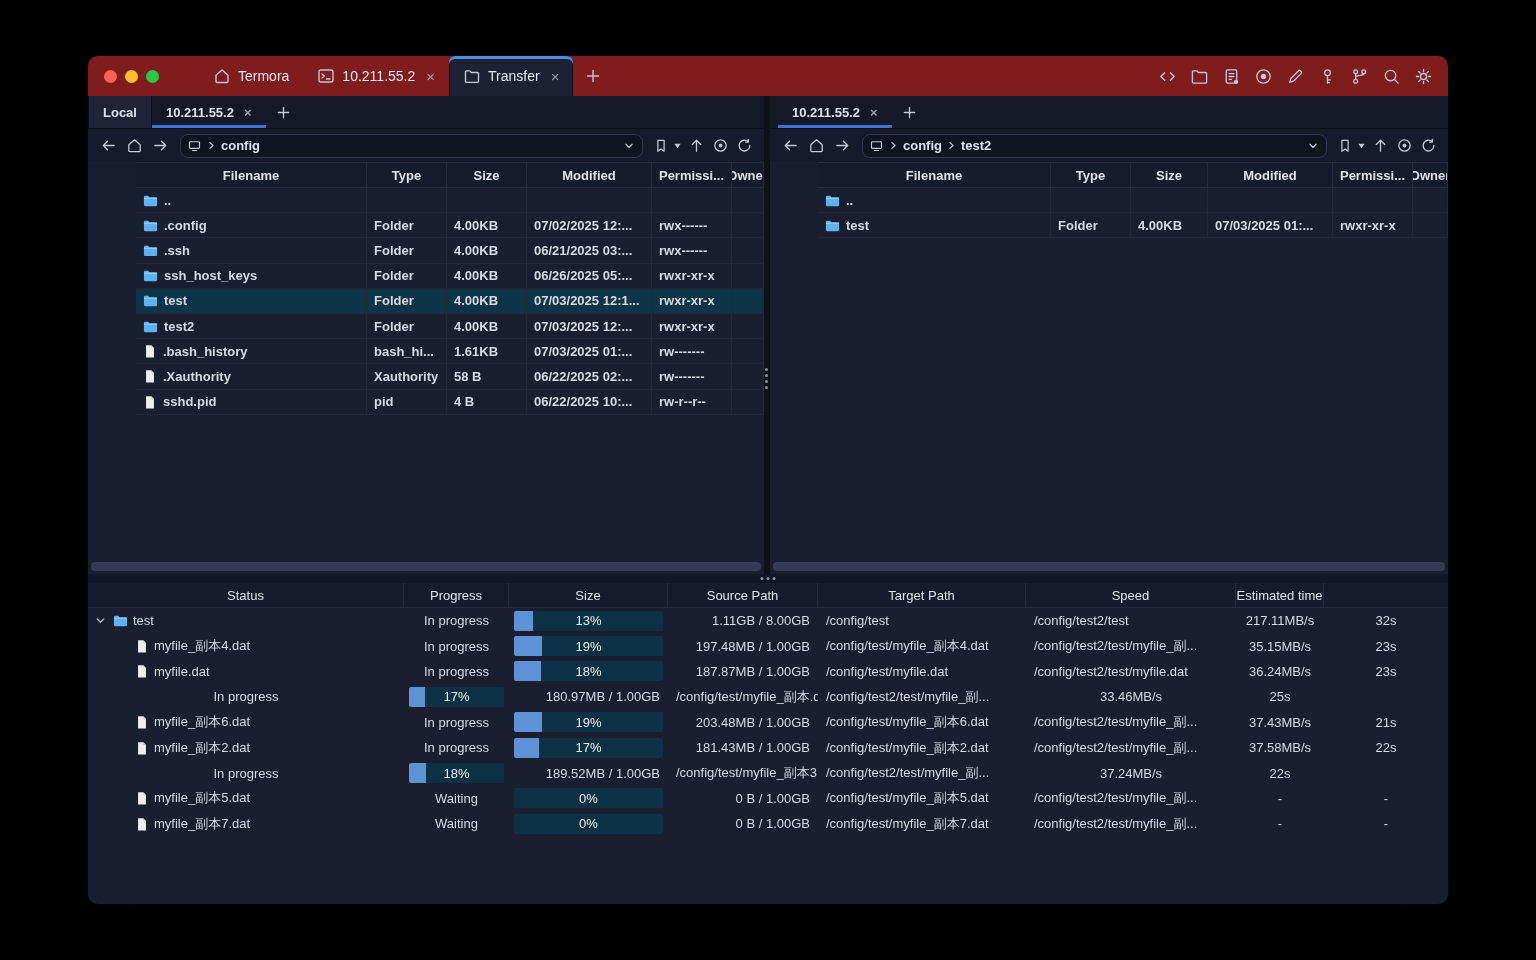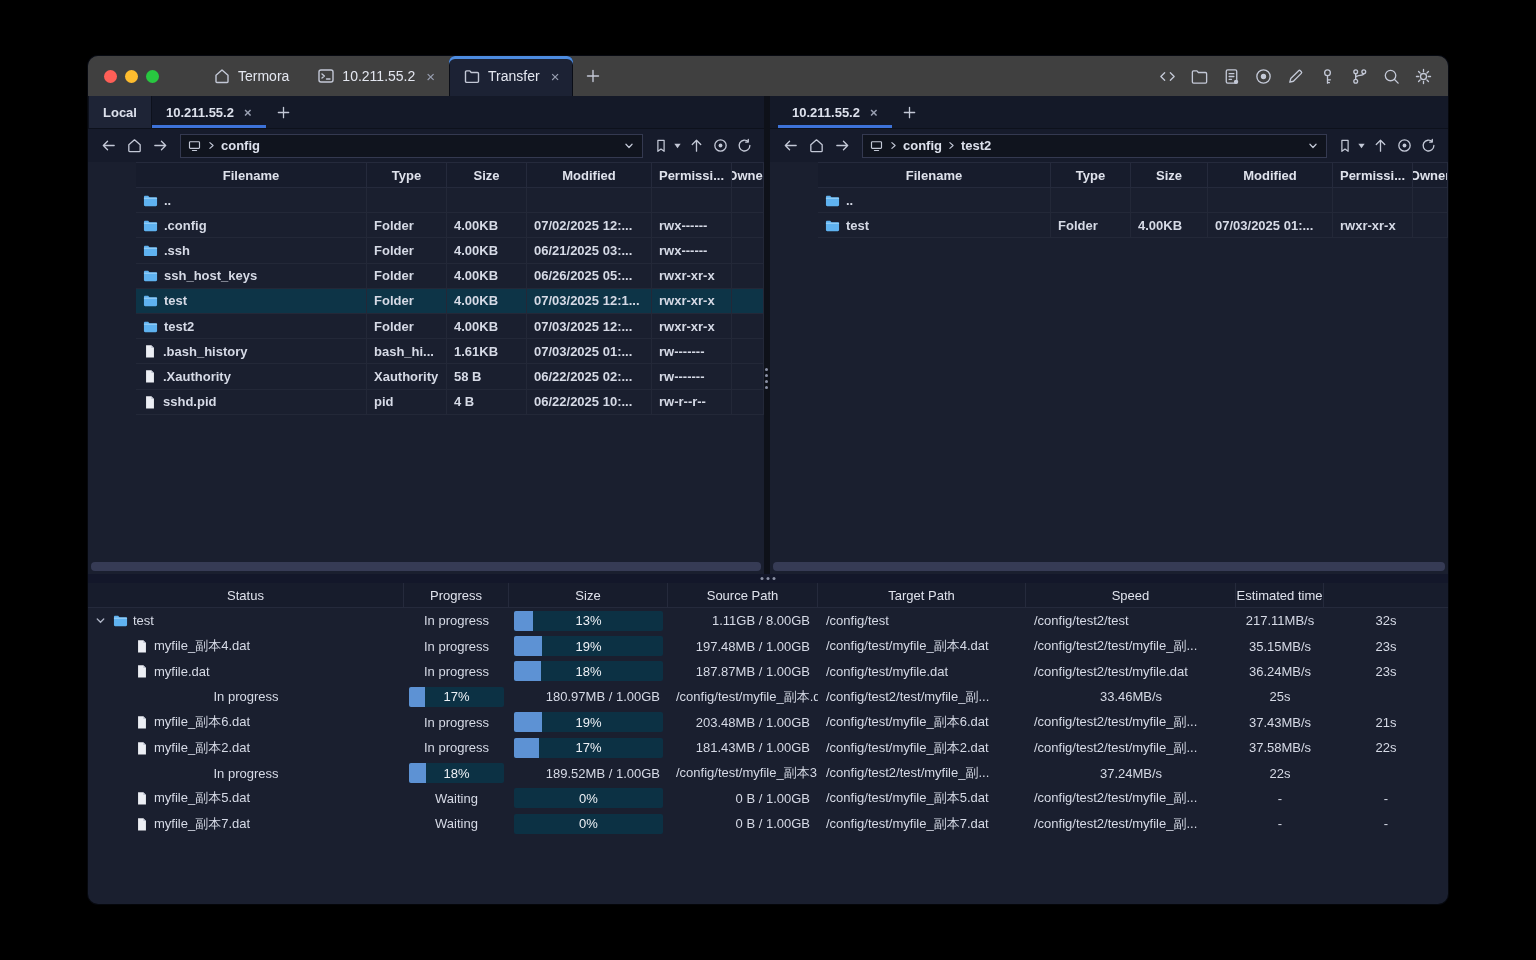--- a/index.html
+++ b/index.html
@@ -3,21 +3,21 @@
 <meta charset="utf-8">
 <style>
   * { margin:0; padding:0; box-sizing:border-box; }
   html,body { width:1536px; height:960px; background:#000; overflow:hidden;
     font-family:"Liberation Sans", sans-serif; }
   .window { position:absolute; left:88px; top:56px; width:1360px; height:848px;
     background:#1a1f2f; border-radius:10px; overflow:hidden;
     box-shadow:0 18px 60px rgba(0,0,0,.75), 0 0 0 1px #090c14; display:flex; flex-direction:column; }
 
   
-  .titlebar { height:40px; background:#404040; display:flex; align-items:stretch; flex:none; }
+  .titlebar { height:40px; background:#7f1d1d; display:flex; align-items:stretch; flex:none; }
   .lights { display:flex; align-items:center; gap:8px; padding:0 18px 0 16px; }
   .light { width:13px; height:13px; border-radius:50%; }
   .light.r { background:#ff5f57; } .light.y { background:#febc2e; } .light.g { background:#28c840; }
   .wtabs { display:flex; align-items:stretch; margin-left:22px; }
   .wtab { display:flex; align-items:center; gap:7px; padding:0 14px; color:#e4e7f0; font-size:14px; cursor:default; }
   .wtab.active { background:#1c2234; box-shadow:inset 0 3px 0 #4d8ce0, inset 1px 0 0 #0a0d16, inset -1px 0 0 #0a0d16; border-radius:6px 6px 0 0; }
   .xbtn { color:#9aa0b2; font-size:15px; margin-left:4px; line-height:1; }
   .plusbtn { display:flex; align-items:center; padding:0 12px; color:#c3c8d6; }
   .tb-actions { margin-left:auto; display:flex; align-items:center; gap:6px; padding-right:12px; }
   .abtn { width:26px; height:26px; display:flex; align-items:center; justify-content:center; border-radius:5px; }
@@ -34,21 +34,21 @@
 
   .ptabbar { height:33px; background:#141928; border-bottom:1px solid #0d111c; display:flex; align-items:stretch; flex:none; }
   .ptab { display:flex; align-items:center; gap:6px; padding:0 14px; color:#dde1ec; font-size:13px; position:relative; }
   .ptab.boxed { background:#1e2436; border-right:1px solid #0d111c; border-left:1px solid #0d111c; }
   .ptab.active::after { content:""; position:absolute; left:0; right:0; bottom:0; height:3px; background:#3d72d8; }
   .ptab .xbtn { font-size:13px; }
   .pplus { display:flex; align-items:center; padding:0 10px; color:#c3c8d6; }
 
   .navbar { height:33px; display:flex; align-items:center; padding:0 8px; gap:2px; background:#161b2b; flex:none; }
   .nbtn { width:24px; height:24px; display:flex; align-items:center; justify-content:center; border-radius:4px; flex:none; }
-  .pathbox { flex:1; height:24px; margin:0 6px; background:#10141e; border:1px solid #343950; border-radius:0;
+  .pathbox { flex:1; height:24px; margin:0 6px; background:#10141e; border:1px solid #343950; border-radius:8px;
     display:flex; align-items:center; padding:0 6px; gap:3px; min-width:0; color:#dde1ec; font-size:13px; }
   .pathbox .seg { white-space:nowrap; }
   .pathbox .tail { margin-left:auto; }
   .navgrp { display:flex; align-items:center; gap:0; flex:none; }
 
   .ftable { flex:1; overflow:hidden; display:flex; flex-direction:column; }
   .fhead, .frow { display:grid; align-items:center;margin-left:48px; }
   .lgrid { grid-template-columns:231px 80px 80px 125px 80px 1fr; }
   .rgrid { grid-template-columns:233px 80px 77px 125px 80px 1fr; }
   .fhead { height:26px; background:#171c2c; border-top:1px solid #252a3c; border-bottom:1px solid #252a3c; flex:none; }

